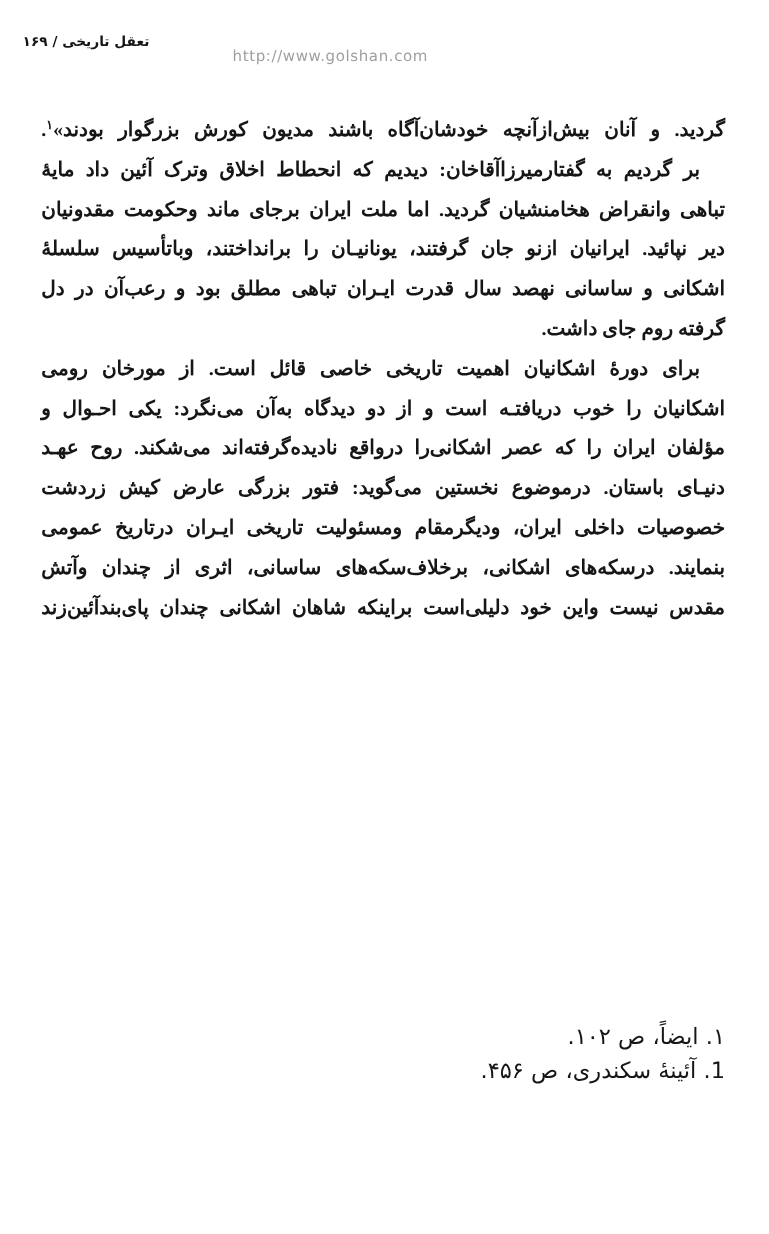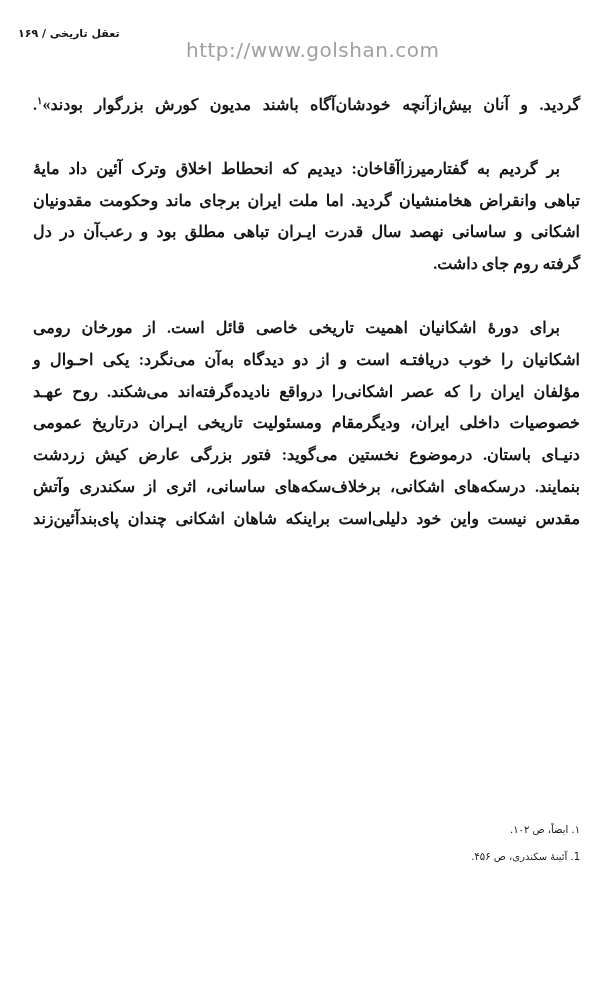--- a/index.html
+++ b/index.html
@@ -18,76 +18,77 @@
     left: 18px;
     font-size: 11px;
     font-weight: 700;
     direction: rtl;
     white-space: nowrap;
   }
   .watermark {
     position: absolute;
     top: 38px;
     left: 186px;
-    font-size: 20px;
+    font-size: 12px;
     letter-spacing: 0.5px;
     color: var(--watermark, #9f9f9f);
     font-weight: 400;
     white-space: nowrap;
   }
   .body-text {
     position: absolute;
     top: 89px;
     right: 35px;
     width: 547px;
     direction: rtl;
     font-size: 16px;
     font-weight: 700;
     line-height: 31.8px;
   }
   .para { margin: 0; }
   .line { text-align: justify; text-align-last: justify; font-family: Liberation Serif, serif; }
   .line.endline { text-align-last: right; }
-  .line.indent { text-indent: 20px; margin-top: 32px; }
+  .line.indent { text-indent: 20px; }
   sup.fnmark { font-size: 10px; line-height: 0; vertical-align: 6px; }
   .footnotes {
     position: absolute;
     top: 816px;
     right: 35px;
     width: 320px;
     direction: rtl;
     text-align: right;
-    font-size: 10px;
+    font-size: 18px;
     line-height: 27px;
     font-weight: 400;
   }
 </style>
 </head>
 <body>
 
 <div class="page">
   <div class="running-header">تعقل تاریخی / ۱۶۹</div>
   <div class="watermark">http://www.golshan.com</div>
   <div class="body-text" dir="rtl">
       <div class="para">
         <div class="line">گردید. و آنان بیش‌ازآنچه خودشان‌آگاه باشند مدیون کورش بزرگوار بودند»<sup class="fnmark">۱</sup>.</div>
       </div>
       <div class="para">
         <div class="line indent">بر گردیم به گفتارمیرزاآقاخان: دیدیم که انحطاط اخلاق وترک آئین داد مایۀ</div>
         <div class="line">تباهی وانقراض هخامنشیان گردید. اما ملت ایران برجای ماند وحکومت مقدونیان</div>
+        <div class="line">دیر نپائید. ایرانیان ازنو جان گرفتند، یونانیـان را برانداختند، وباتأسیس سلسلۀ</div>
         <div class="line">اشکانی و ساسانی نهصد سال قدرت ایـران تباهی مطلق بود و رعب‌آن در دل</div>
         <div class="line endline">گرفته روم جای داشت.</div>
       </div>
       <div class="para">
         <div class="line indent">برای دورۀ اشکانیان اهمیت تاریخی خاصی قائل است. از مورخان رومی</div>
         <div class="line">اشکانیان را خوب دریافتـه است و از دو دیدگاه به‌آن می‌نگرد: یکی احـوال و</div>
         <div class="line">مؤلفان ایران را که عصر اشکانی‌را درواقع نادیده‌گرفته‌اند می‌شکند. روح عهـد</div>
+        <div class="line">دنیـای باستان. درموضوع نخستین می‌گوید: فتور بزرگی عارض کیش زردشت</div>
         <div class="line">خصوصیات داخلی ایران، ودیگرمقام ومسئولیت تاریخی ایـران درتاریخ عمومی</div>
-        <div class="line">دنیـای باستان. درموضوع نخستین می‌گوید: فتور بزرگی عارض کیش زردشت</div>
-        <div class="line">بنمایند. درسکه‌های اشکانی، برخلاف‌سکه‌های ساسانی، اثری از سکندری وآتش</div>
+        <div class="line">بنمایند. درسکه‌های اشکانی، برخلاف‌سکه‌های ساسانی، اثری از چندان وآتش</div>
         <div class="line">مقدس نیست واین خود دلیلی‌است براینکه شاهان اشکانی چندان پای‌بندآئین‌زند</div>
       </div>
     </div>
   <div class="footnotes" dir="rtl">
       <div class="footnote">۱. ایضاً، ص ۱۰۲.</div>
       <div class="footnote">1. آئینۀ سکندری، ص ۴۵۶.</div>
     </div>
 </div>
 
 </body></html>

